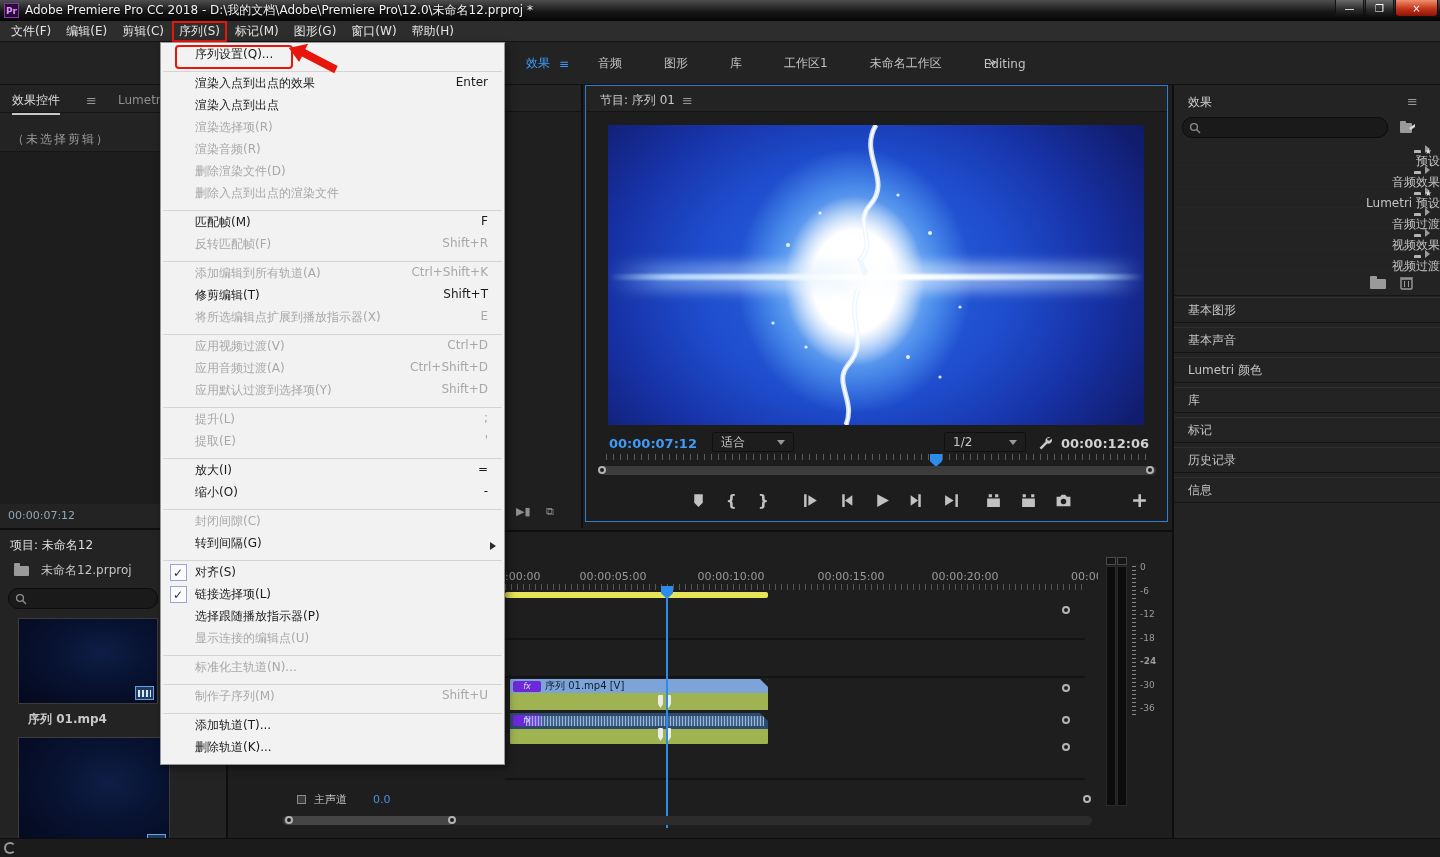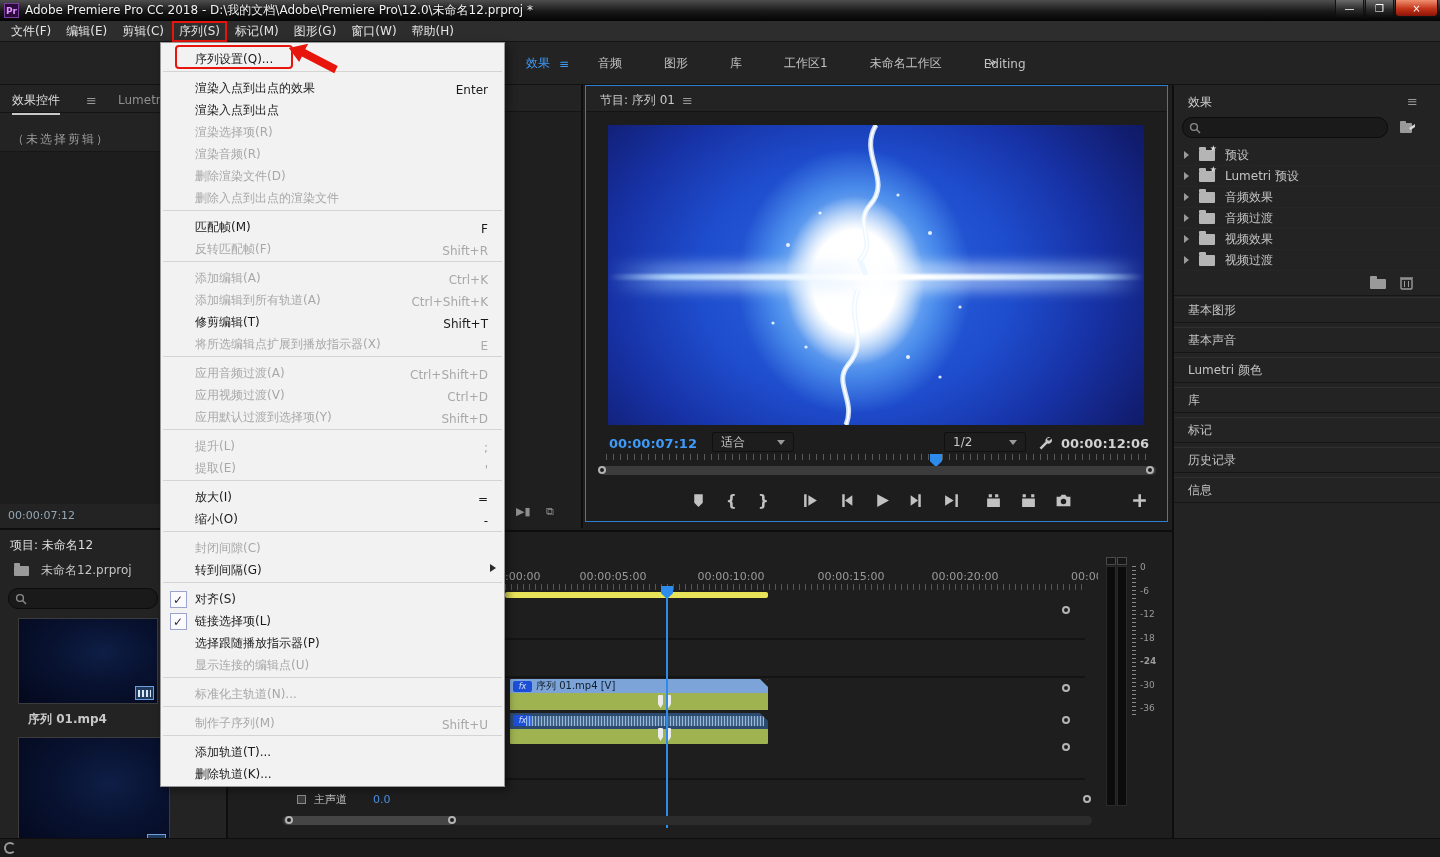--- a/index.html
+++ b/index.html
@@ -100,21 +100,21 @@
   .t-ic svg { display:block; }
   .brace { font-size:15px; color:#c2c2c2; font-weight:bold; }
 
   
   .fx-panel { position:absolute; left:1172px; top:85px; width:268px; height:753px; background:#232323; border-left:2px solid #0e0e0e; }
   .fx-title { position:absolute; left:14px; top:9px; color:#d2d2d2; font-size:12px; }
   .fx-menu { position:absolute; right:22px; top:9px; }
   .fx-search { left:8px; top:32px; width:206px; height:21px; }
   .newbin-ic { position:absolute; left:222px; top:32px; width:24px; height:21px; display:flex; align-items:center; justify-content:center; }
   .fx-tree { position:absolute; left:0; top:60px; width:100%; }
-  .fx-row { height:21px; display:flex; align-items:center; border-bottom:1px solid #262626; padding-left:10px; }
+  .fx-row { height:21px; display:flex; align-items:flex-end; border-bottom:1px solid #262626; padding-left:10px;flex-direction:column; }
   .tri-right { width:0; height:0; border-top:4px solid transparent; border-bottom:4px solid transparent; border-left:5px solid #9a9a9a; margin-right:10px; }
   .bin-ic { width:16px; height:11px; background:#b5b5b5; border-radius:1px; position:relative; margin-right:10px; }
   .bin-ic:before { content:''; position:absolute; top:-3px; left:0; width:7px; height:3px; background:#b5b5b5; border-radius:1px 1px 0 0; }
   .bin-ic.preset:after { content:'★'; position:absolute; right:-2px; top:-6px; font-size:8px; color:#e0e0e0; }
   .fx-label { color:#c4c4c4; font-size:12px; }
   .fx-bottom { position:absolute; left:0; top:187px; width:100%; height:24px; border-bottom:1px solid #161616; }
   .side-tabs { position:absolute; left:0; top:212px; width:100%; }
   .side-tab { height:26px; background:#232323; border-top:1px solid #2f2f2f; border-bottom:1px solid #151515; margin-bottom:4px;
     display:flex; align-items:center; padding-left:14px; color:#c4c4c4; font-size:12px; }
 
@@ -127,21 +127,21 @@
   .workbar { position:absolute; left:275px; top:60px; width:263px; height:6px; background:#e8e45a; border-radius:2px; }
   .tl-rowline { position:absolute; left:275px; width:580px; height:2px; background:#141414; }
   .clip { position:absolute; left:280px; width:258px; overflow:hidden; border-radius:1px; }
   .clip .fold { position:absolute; right:0; top:0; width:0; height:0; border-top:8px solid #1e1e1e; border-left:8px solid transparent; }
   .clip-v-top { height:14px; background:#7da4d8; display:flex; align-items:center; }
   .clip-v-bot { height:17px; background:#9fb351; }
   .clip-a-top { height:16px; background:#2c4a6e; position:relative; }
   .wave { position:absolute; left:2px; top:3px; right:4px; height:10px; opacity:.85;
     background:repeating-linear-gradient(90deg,#a8cdf0 0 1px,rgba(168,205,240,.25) 1px 3px); }
   .clip-a-bot { height:15px; background:#9fb351; }
-  .fxbadge { width:19px; height:11px; background:#1d4ed8; color:#cfe0f2; font-size:8px; font-style:italic;
+  .fxbadge { width:28px; height:11px; background:#6d28d9; color:#cfe0f2; font-size:8px; font-style:italic;
     display:flex; align-items:center; justify-content:center; margin:0 4px 0 3px; border-radius:2px; flex:none;}
   .clip-label { color:#101d2a; font-size:10px; white-space:nowrap; }
   .tmark { position:absolute; width:5px; height:13px; background:#ececec; border-radius:1px;
     clip-path:polygon(0 0,100% 0,100% 70%,50% 100%,0 70%); }
   .tl-playline { position:absolute; width:2px; background:#2d8ceb; }
   .master-row { position:absolute; left:55px; top:258px; height:18px; display:flex; align-items:center;margin-left:12px; }
   .master-lock { width:9px; height:9px; border:1px solid #8a8a8a; background:#3a3a3a; margin-right:8px; }
   .master-label { color:#c0c0c0; font-size:11px; }
   .master-val { color:#4a90e2; font-size:11px; margin-left:26px; }
   .hscroll { position:absolute; left:52px; top:284px; width:810px; height:9px; background:#2c2c2c; border-radius:5px; }
@@ -154,21 +154,21 @@
   .mticks { position:absolute; left:34px; top:34px; width:4px; height:150px;
     background:repeating-linear-gradient(#8a8a8a 0 1px,transparent 1px 4px); }
   .mtick-lab { position:absolute; left:42px; color:#9a9a9a; font-size:9px; }
 
   .bottom-strip { position:absolute; left:0; top:838px; width:1440px; height:19px; background:#1b1b1b; border-top:1px solid #0e0e0e;}
   .cc-ic { position:absolute; left:4px; top:842px; width:12px; height:12px; border:2px solid #9a9a9a; border-radius:50%; border-right-color:transparent; }
 
   
   .dropdown { position:absolute; left:160px; top:42px; width:345px; background:#f2f2f2;
     border:1px solid #979797; box-shadow:3px 3px 8px rgba(0,0,0,.45); z-index:50; padding:3px 0; }
-  .menu-row { position:relative; height:22px; display:flex; align-items:flex-end; font-size:12px; color:#1a1a1a; }
+  .menu-row { position:relative; height:22px; display:flex; align-items:flex-start; font-size:12px; color:#1a1a1a; }
   .menu-row.dis { color:#a8a8a8; }
   .menu-check { width:34px; flex:none; display:flex; align-items:center; justify-content:center; font-size:12px; color:#2a2a3a; }
   .menu-check.on { }
   .menu-check.on span { display:flex; align-items:center; justify-content:center; width:17px; height:17px;
     border:1px solid #9aa4cc; background:#fbfbfd; }
   .menu-label { white-space:nowrap; }
   .menu-shortcut { margin-left:auto; margin-right:16px; white-space:nowrap; }
   .menu-sub-arrow { position:absolute; right:8px; top:7px; width:0; height:0;
     border-top:4px solid transparent; border-bottom:4px solid transparent; border-left:6px solid #2a2a2a; }
   .menu-sep { height:1px; background:#d4d4d4; margin:3px 2px; }
@@ -388,27 +388,27 @@
         </svg>
     </div>
     <div class="fx-tree">
         <div class="fx-row">
           <span class="tri-right"></span>
           <span class="bin-ic preset"></span>
           <span class="fx-label">预设</span>
         </div>
         <div class="fx-row">
           <span class="tri-right"></span>
+          <span class="bin-ic"></span>
+          <span class="fx-label">音频效果</span>
+        </div>
+        <div class="fx-row">
+          <span class="tri-right"></span>
           <span class="bin-ic preset"></span>
           <span class="fx-label">Lumetri 预设</span>
-        </div>
-        <div class="fx-row">
-          <span class="tri-right"></span>
-          <span class="bin-ic"></span>
-          <span class="fx-label">音频效果</span>
         </div>
         <div class="fx-row">
           <span class="tri-right"></span>
           <span class="bin-ic"></span>
           <span class="fx-label">音频过渡</span>
         </div>
         <div class="fx-row">
           <span class="tri-right"></span>
           <span class="bin-ic"></span>
           <span class="fx-label">视频效果</span>
@@ -566,48 +566,43 @@
         <span class="menu-shortcut">F</span>
       </div>
       <div class="menu-row dis">
         <span class="menu-check"></span>
         <span class="menu-label">反转匹配帧(F)</span>
         <span class="menu-shortcut">Shift+R</span>
       </div>
       <div class="menu-sep"></div>
       <div class="menu-row dis">
         <span class="menu-check"></span>
-        <span class="menu-label">添加编辑(A)</span>
-        <span class="menu-shortcut">Ctrl+K</span>
-      </div>
-      <div class="menu-row dis">
-        <span class="menu-check"></span>
         <span class="menu-label">添加编辑到所有轨道(A)</span>
         <span class="menu-shortcut">Ctrl+Shift+K</span>
       </div>
       <div class="menu-row">
         <span class="menu-check"></span>
         <span class="menu-label">修剪编辑(T)</span>
         <span class="menu-shortcut">Shift+T</span>
       </div>
       <div class="menu-row dis">
         <span class="menu-check"></span>
         <span class="menu-label">将所选编辑点扩展到播放指示器(X)</span>
         <span class="menu-shortcut">E</span>
       </div>
       <div class="menu-sep"></div>
       <div class="menu-row dis">
         <span class="menu-check"></span>
+        <span class="menu-label">应用视频过渡(V)</span>
+        <span class="menu-shortcut">Ctrl+D</span>
+      </div>
+      <div class="menu-row dis">
+        <span class="menu-check"></span>
         <span class="menu-label">应用音频过渡(A)</span>
         <span class="menu-shortcut">Ctrl+Shift+D</span>
-      </div>
-      <div class="menu-row dis">
-        <span class="menu-check"></span>
-        <span class="menu-label">应用视频过渡(V)</span>
-        <span class="menu-shortcut">Ctrl+D</span>
       </div>
       <div class="menu-row dis">
         <span class="menu-check"></span>
         <span class="menu-label">应用默认过渡到选择项(Y)</span>
         <span class="menu-shortcut">Shift+D</span>
       </div>
       <div class="menu-sep"></div>
       <div class="menu-row dis">
         <span class="menu-check"></span>
         <span class="menu-label">提升(L)</span>

